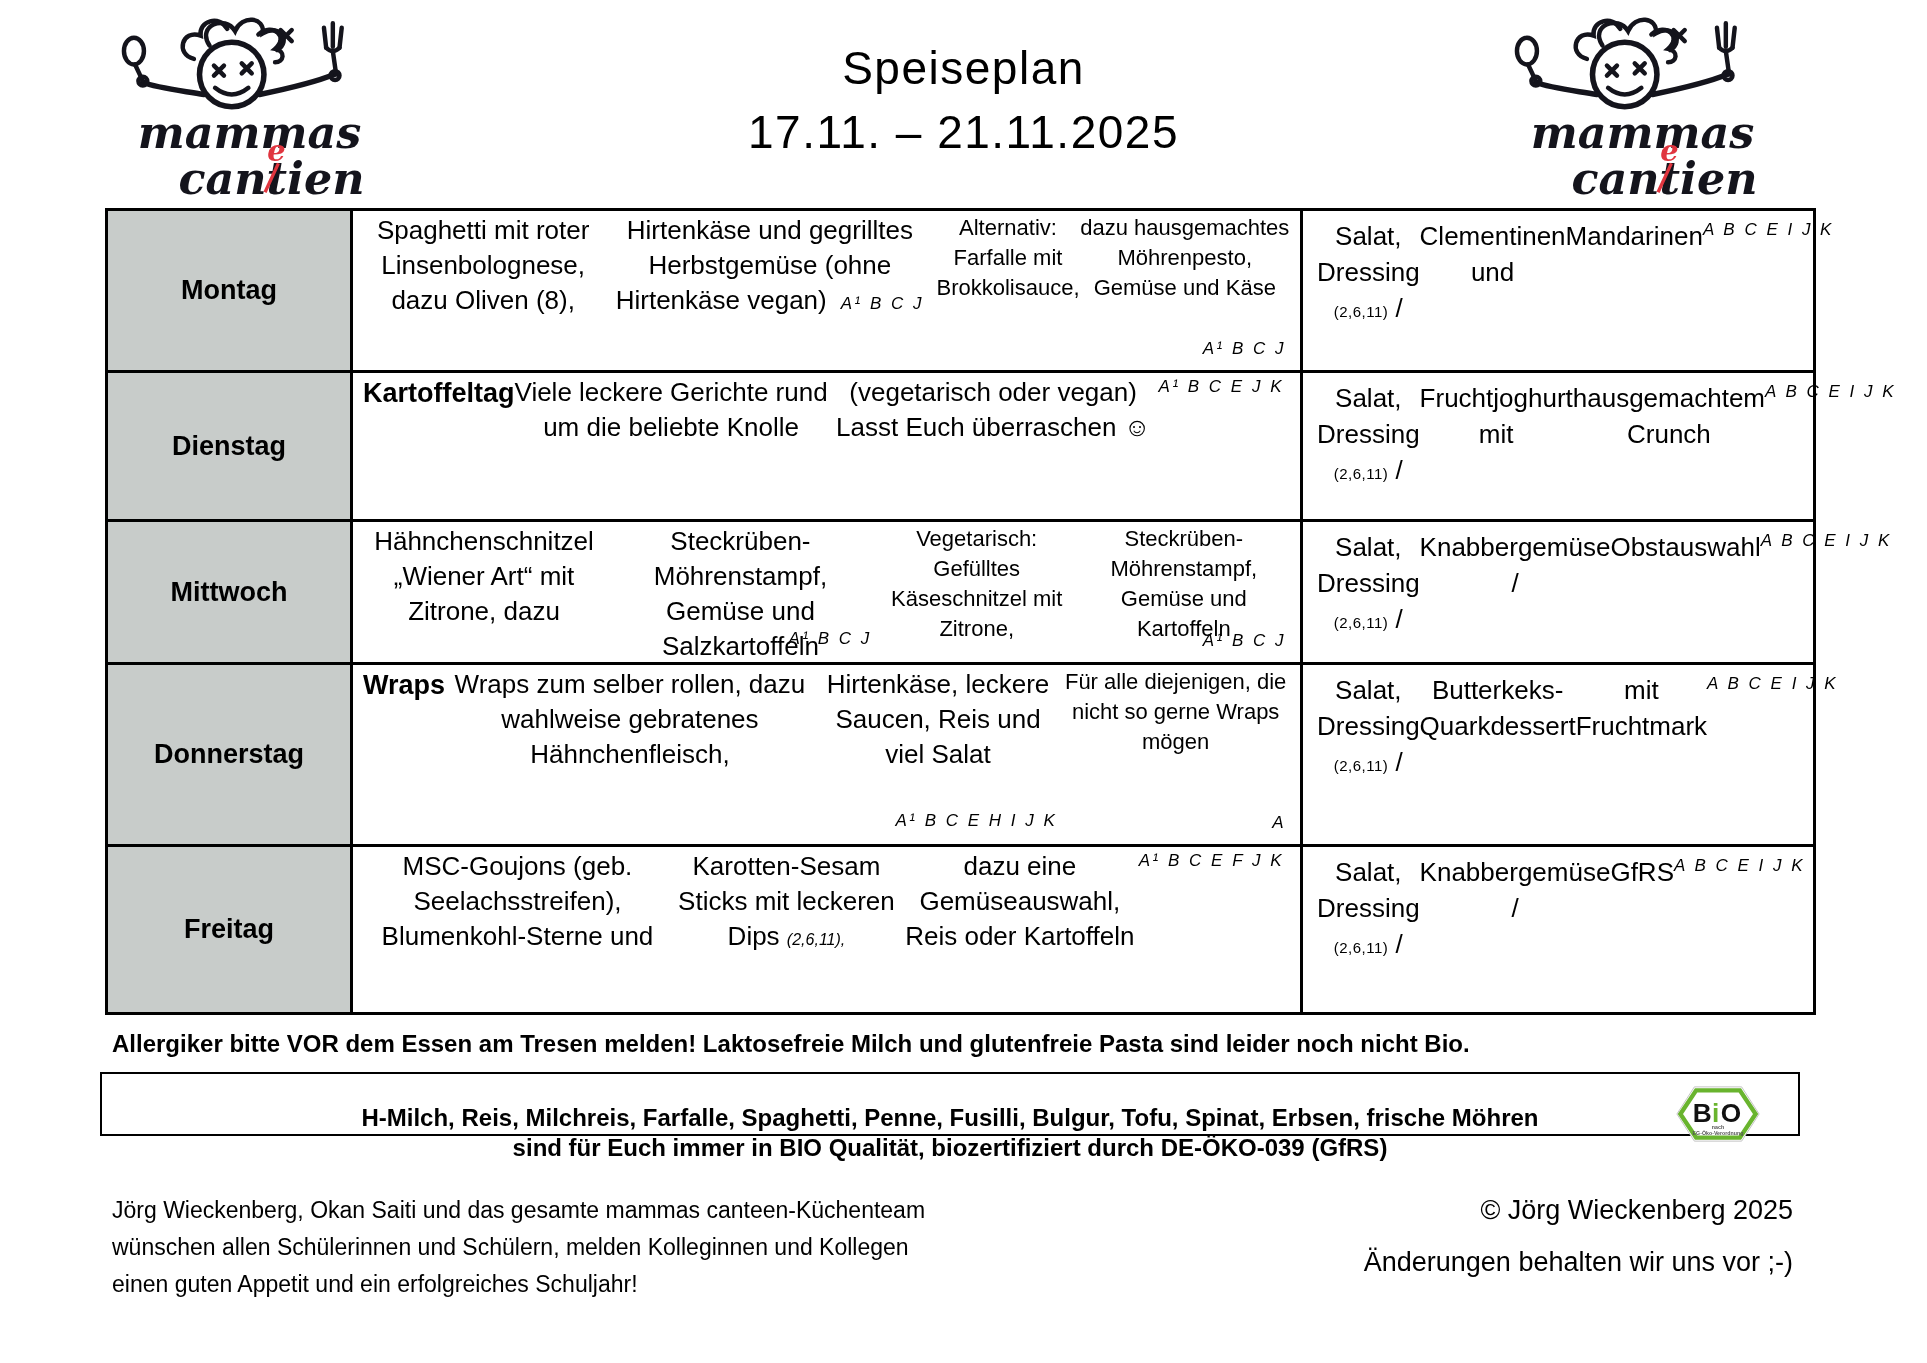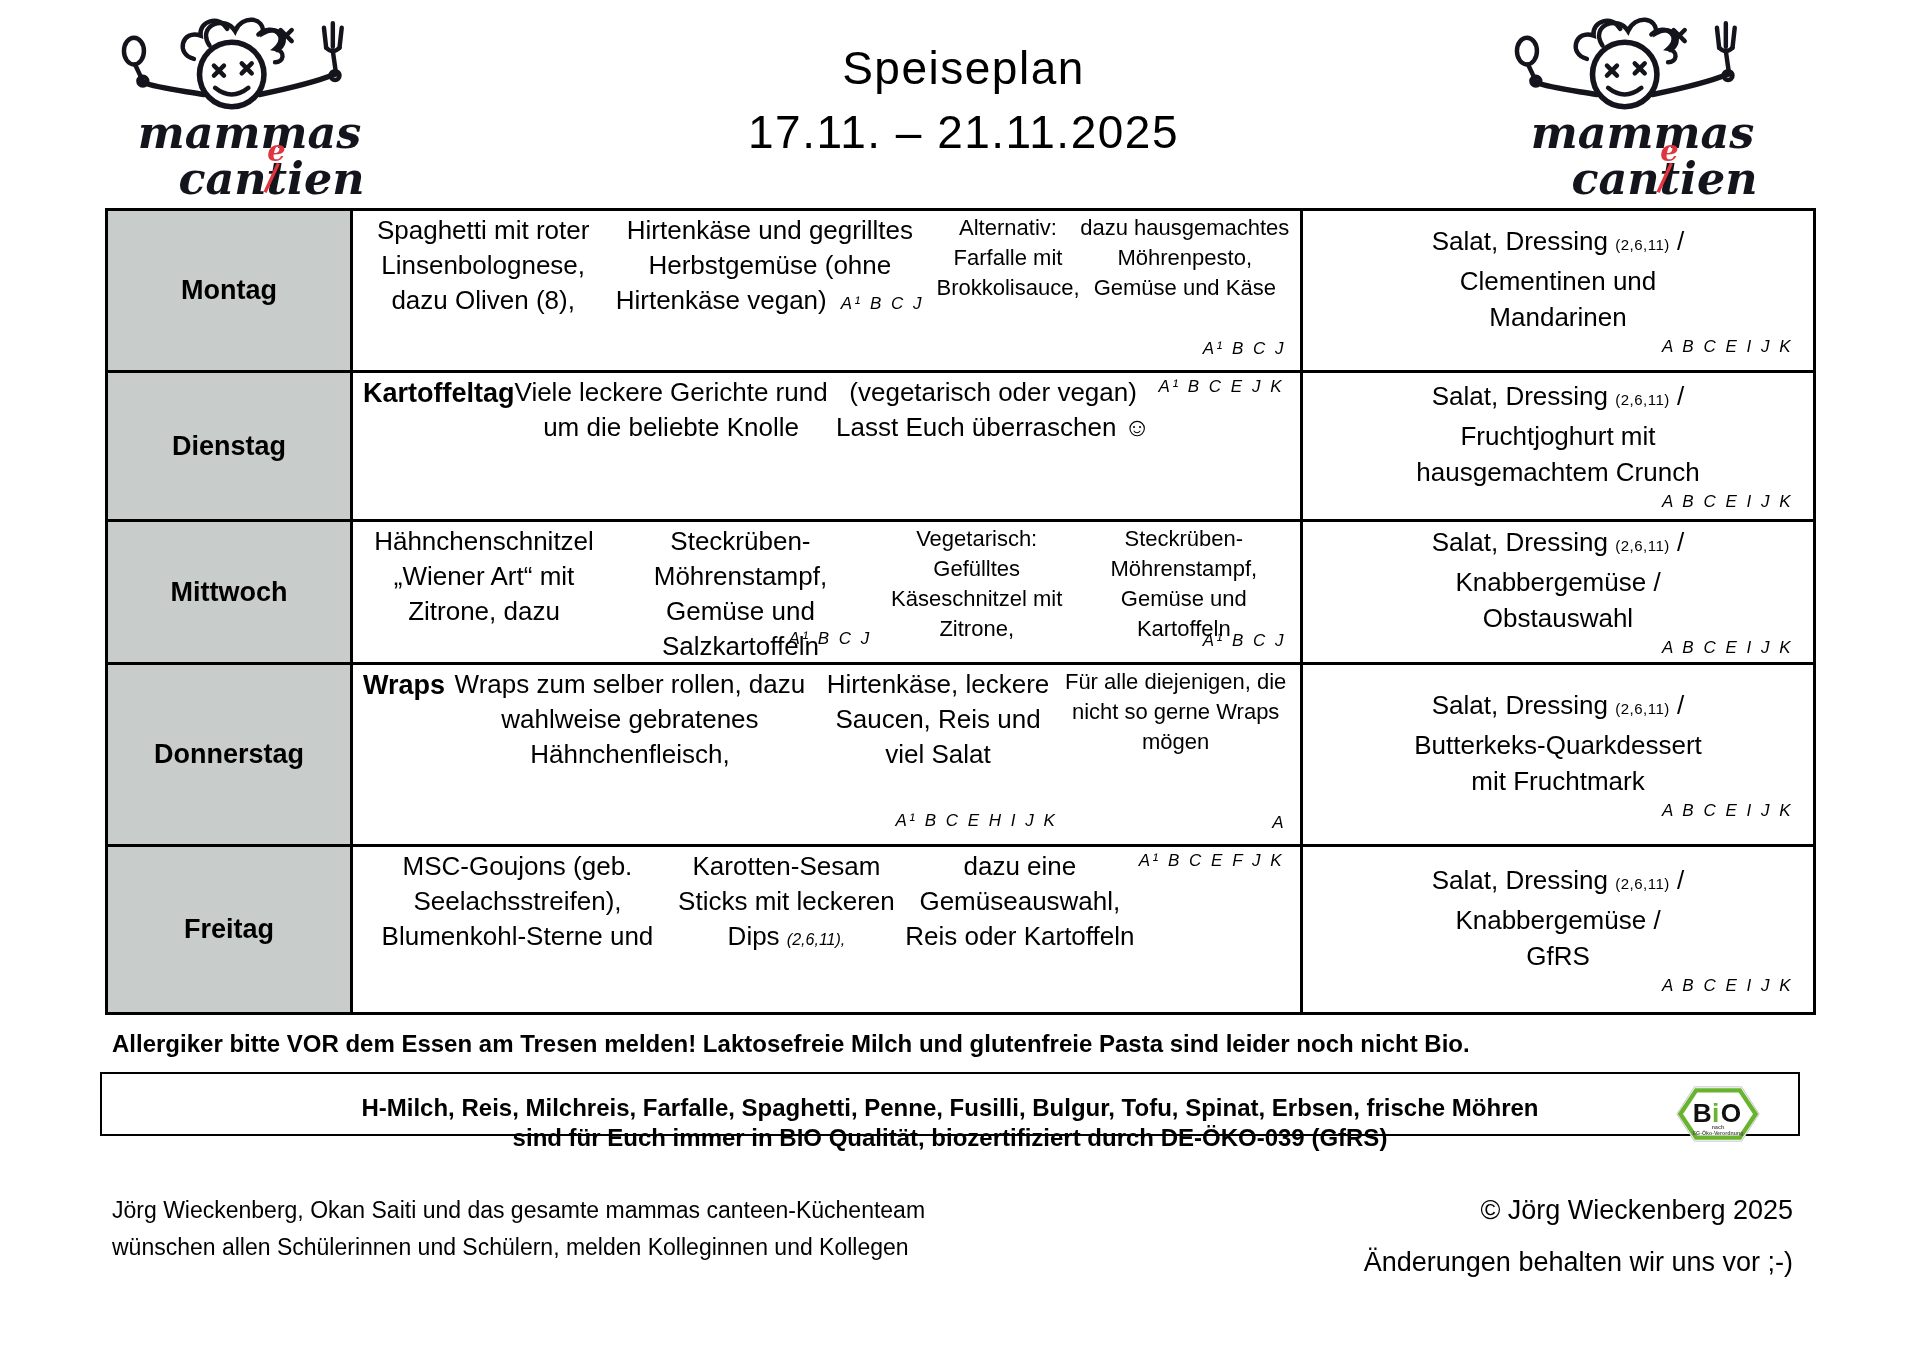--- a/index.html
+++ b/index.html
@@ -15,38 +15,38 @@
 
   
   .menu-table{position:absolute;left:105px;top:208px;width:1705px;border:3px solid #000;box-sizing:content-box}
   .m-row{display:flex;border-bottom:3px solid #000;box-sizing:border-box}
   .m-row:last-child{border-bottom:none}
   .c-day{width:245px;flex:0 0 245px;border-right:3px solid #000;background:#c8ccca;
          display:flex;align-items:center;justify-content:center;
          font-weight:bold;font-size:27px;box-sizing:border-box}
   .c-main{width:950px;flex:0 0 950px;border-right:3px solid #000;display:flex;flex-direction:row;
           justify-content:center;box-sizing:border-box;padding:2px 10px;position:relative}
-  .c-side{flex:1;display:flex;flex-direction:column;justify-content:center;
-          box-sizing:border-box;padding:18px 14px}
+  .c-side{flex:1;display:flex;justify-content:center;
+          box-sizing:border-box;padding:7px 14px}
   .ln{font-size:26px;line-height:35px;text-align:center;position:relative}
   .ln.sm{font-size:22px;line-height:30px}
   .ttl{font-size:27px;font-weight:bold;text-align:center;line-height:36px}
   .alg{font-style:italic;font-size:17px;letter-spacing:2.5px;white-space:nowrap}
   .alg-inline{margin-left:14px}
   .alg-abs{position:absolute;right:4px;bottom:4px}
   .alg-line{text-align:right;line-height:24px;padding-right:6px}
   .side-ln{font-size:26px;line-height:36px;text-align:center}
   .side-note{font-size:15px;letter-spacing:0.5px}
   .inline-note{font-size:16px;font-style:italic}
 
   
   .allergy-note{position:absolute;left:112px;top:1030px;font-size:24px;font-weight:bold}
   .bio-box{position:absolute;left:100px;top:1072px;width:1700px;height:64px;border:2px solid #000;
            box-sizing:border-box;text-align:center;font-size:24px;font-weight:bold;
-           padding-top:19px;line-height:30px}
+           padding-top:29px;line-height:30px}
   .bio-seal{position:absolute;right:16px;top:5px;width:128px;height:70px}
   .footer-left{position:absolute;left:112px;top:1192px;font-size:23px;line-height:37px}
   .footer-right{position:absolute;right:134px;top:1184px;text-align:right;font-size:27px;line-height:52px}
 </style>
 </head>
 <body>
 
 <div class="page">
 
   <svg class="logo logo-left" viewBox="0 0 240 180">
@@ -225,19 +225,20 @@
       <text x="58" y="49" font-size="30" font-weight="bold" fill="#69b42e" font-family="Liberation Sans, sans-serif">i</text>
       <text x="68" y="49" font-size="30" font-weight="bold" fill="#111" font-family="Liberation Sans, sans-serif">O</text>
       <text x="65" y="57" font-size="6" fill="#555" text-anchor="middle" font-family="Liberation Sans, sans-serif">nach</text>
       <text x="65" y="64" font-size="6" fill="#555" text-anchor="middle" font-family="Liberation Sans, sans-serif">EG-Öko-Verordnung</text>
     </svg>
   </div>
 
   <div class="footer-left">
     <div>Jörg Wieckenberg, Okan Saiti und das gesamte mammas canteen-Küchenteam</div>
     <div>wünschen allen Schülerinnen und Schülern, melden Kolleginnen und Kollegen</div>
+    <div>einen guten Appetit und ein erfolgreiches Schuljahr!</div>
   </div>
   <div class="footer-right">
     <div>© Jörg Wieckenberg 2025</div>
     <div>Änderungen behalten wir uns vor ;-)</div>
   </div>
 
 </div>
 
 </body></html>

